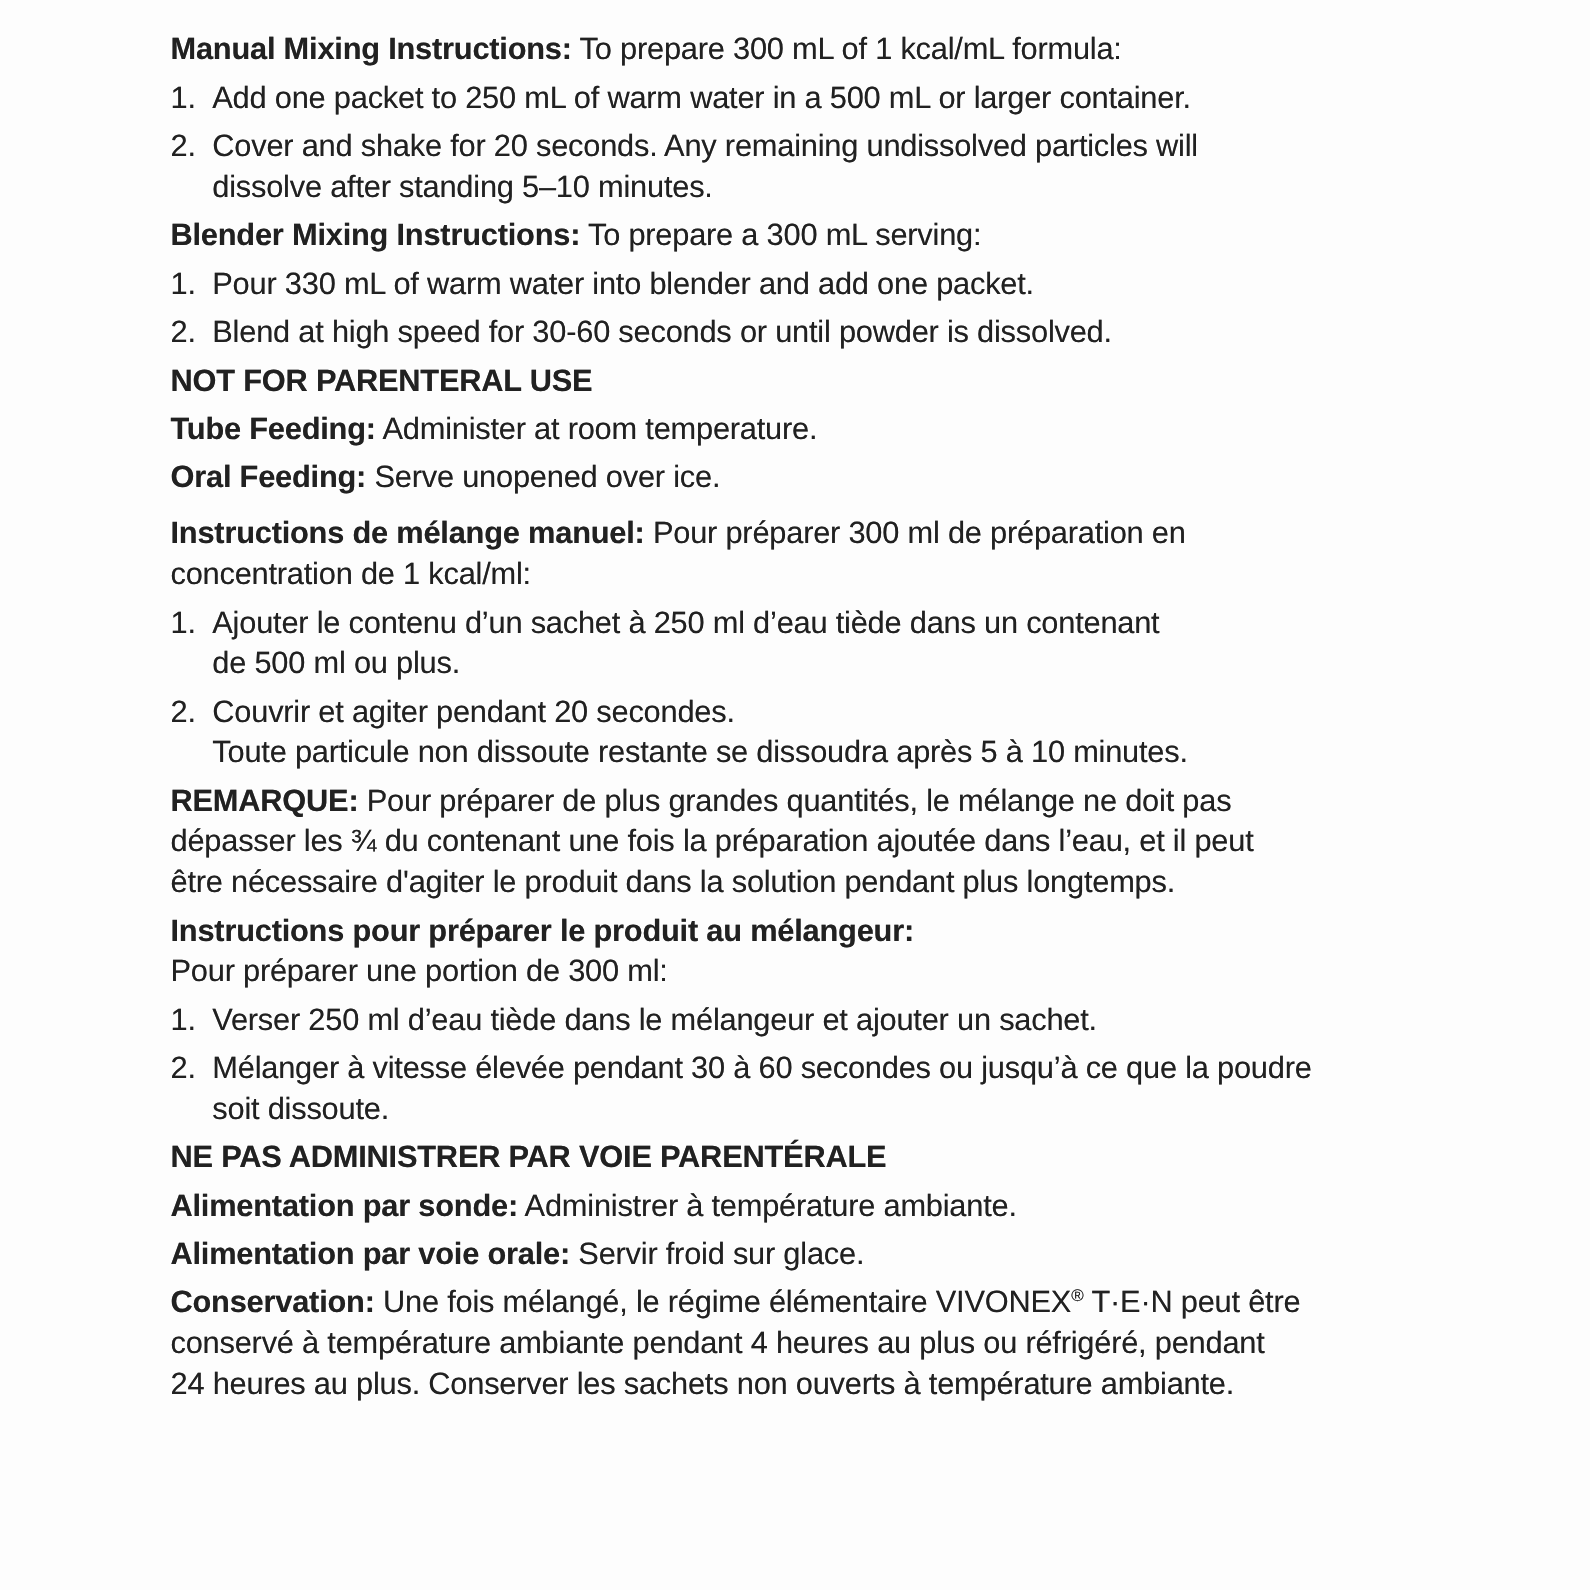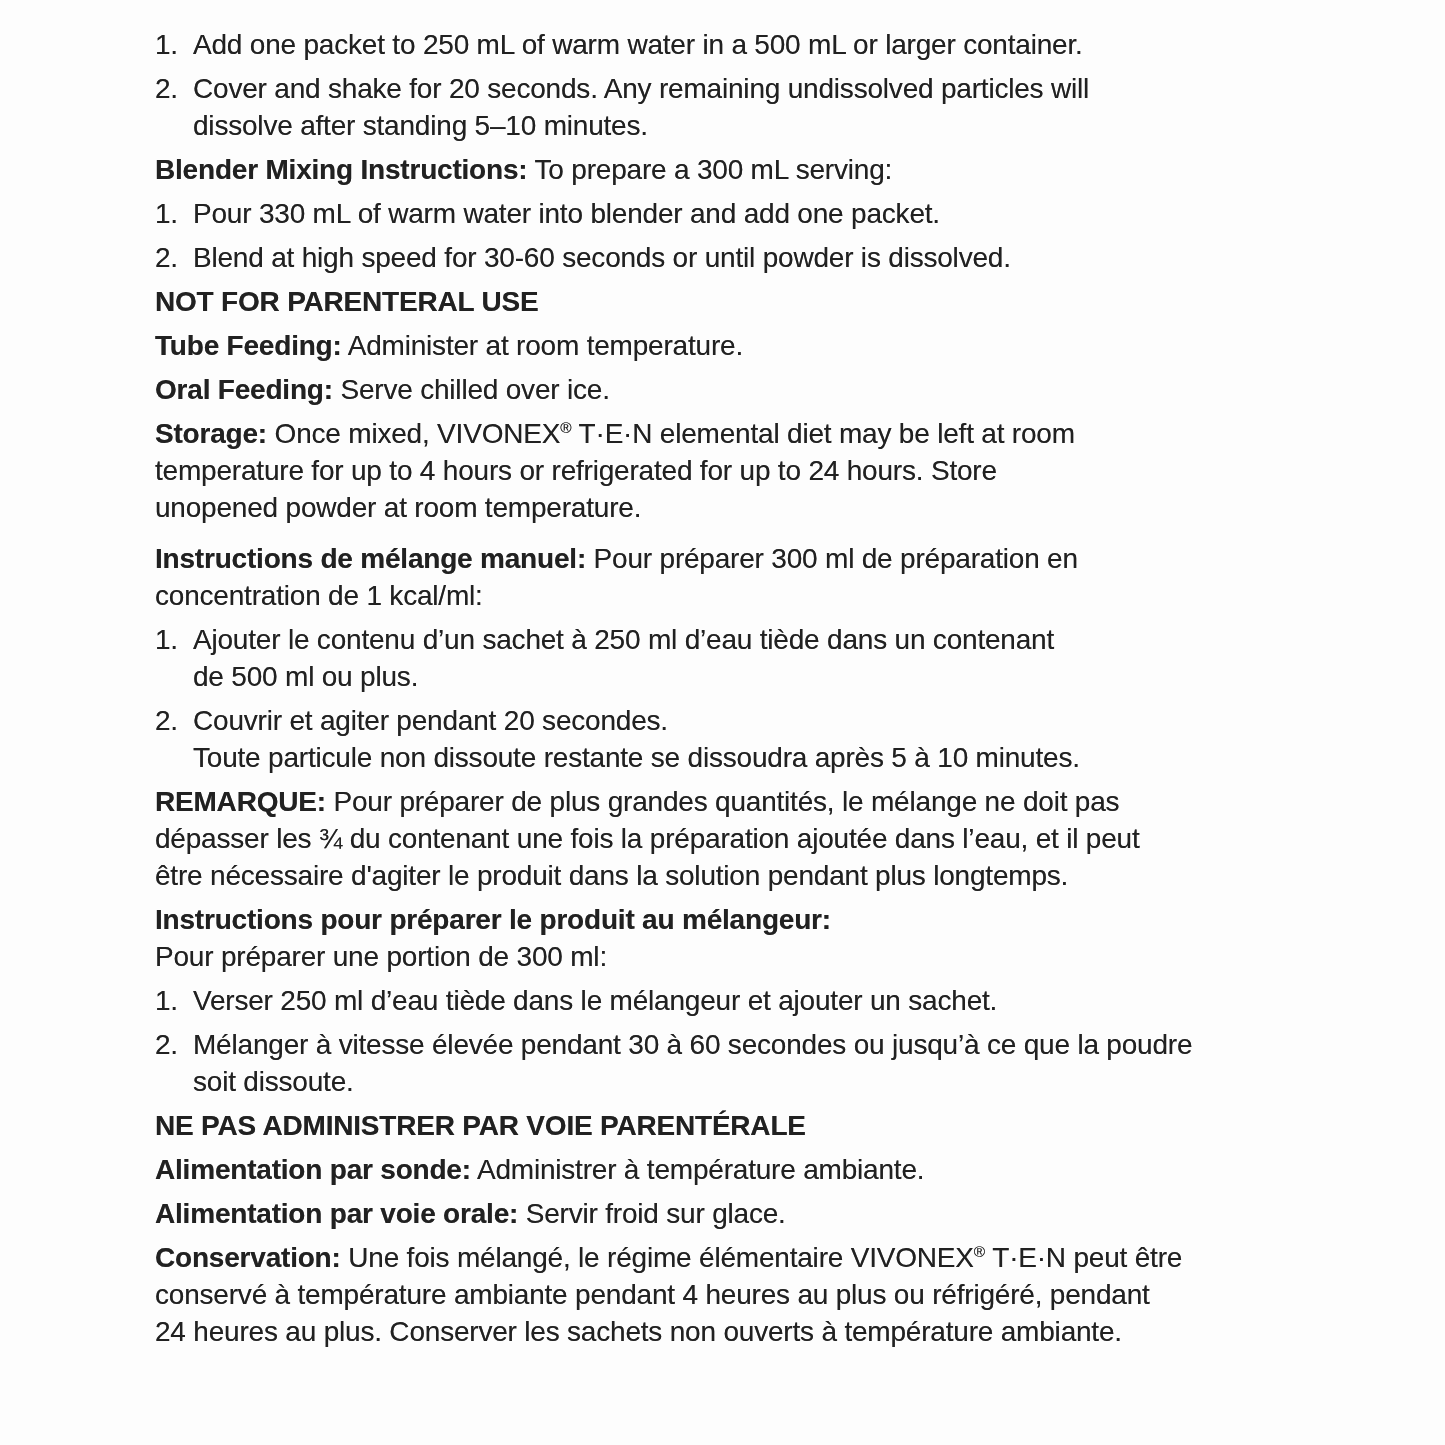--- a/index.html
+++ b/index.html
@@ -45,44 +45,42 @@
   }
   .fr-start {
     margin-top: 14px;
   }
 </style>
 </head>
 <body>
 
 <div class="sheet">
 
+  <p class="para"><span class="lead">Manual Mixing Instructions:</span><span> To prepare 300 mL of 1 kcal/mL formula:</span></p>
 
   <div class="steps">
     <div class="step"><span class="num">1.</span><span class="step-text">Add one packet to 250 mL of warm water in a 500 mL or larger container.</span></div>
     <div class="step"><span class="num">2.</span><span class="step-text">Cover and shake for 20 seconds. Any remaining undissolved particles will
 dissolve after standing 5–10 minutes.</span></div>
   </div>
 
 
   <p class="para"><span class="lead">Blender Mixing Instructions:</span><span> To prepare a 300 mL serving:</span></p>
 
   <div class="steps">
     <div class="step"><span class="num">1.</span><span class="step-text">Pour 330 mL of warm water into blender and add one packet.</span></div>
     <div class="step"><span class="num">2.</span><span class="step-text">Blend at high speed for 30-60 seconds or until powder is dissolved.</span></div>
   </div>
 
   <p class="heading">NOT FOR PARENTERAL USE</p>
 
   <p class="para"><span class="lead">Tube Feeding:</span><span> Administer at room temperature.</span></p>
 
-  <p class="para"><span class="lead">Oral Feeding:</span><span> Serve chilled over ice.</span></p>
+  <p class="para"><span class="lead">Oral Feeding:</span><span> Serve unopened over ice.</span></p>
 
-  <p class="para"><span class="lead">Storage:</span><span> Once mixed, VIVONEX</span><sup class="reg">®</sup><span> T·E·N elemental diet may be left at room
-temperature for up to 4 hours or refrigerated for up to 24 hours. Store
-unopened powder at room temperature.</span></p>
 
   <p class="para fr-start"><span class="lead">Instructions de mélange manuel:</span><span> Pour préparer 300 ml de préparation en
 concentration de 1 kcal/ml:</span></p>
 
   <div class="steps">
     <div class="step"><span class="num">1.</span><span class="step-text">Ajouter le contenu d’un sachet à 250 ml d’eau tiède dans un contenant
 de 500 ml ou plus.</span></div>
     <div class="step"><span class="num">2.</span><span class="step-text">Couvrir et agiter pendant 20 secondes.
 Toute particule non dissoute restante se dissoudra après 5 à 10 minutes.</span></div>
   </div>

